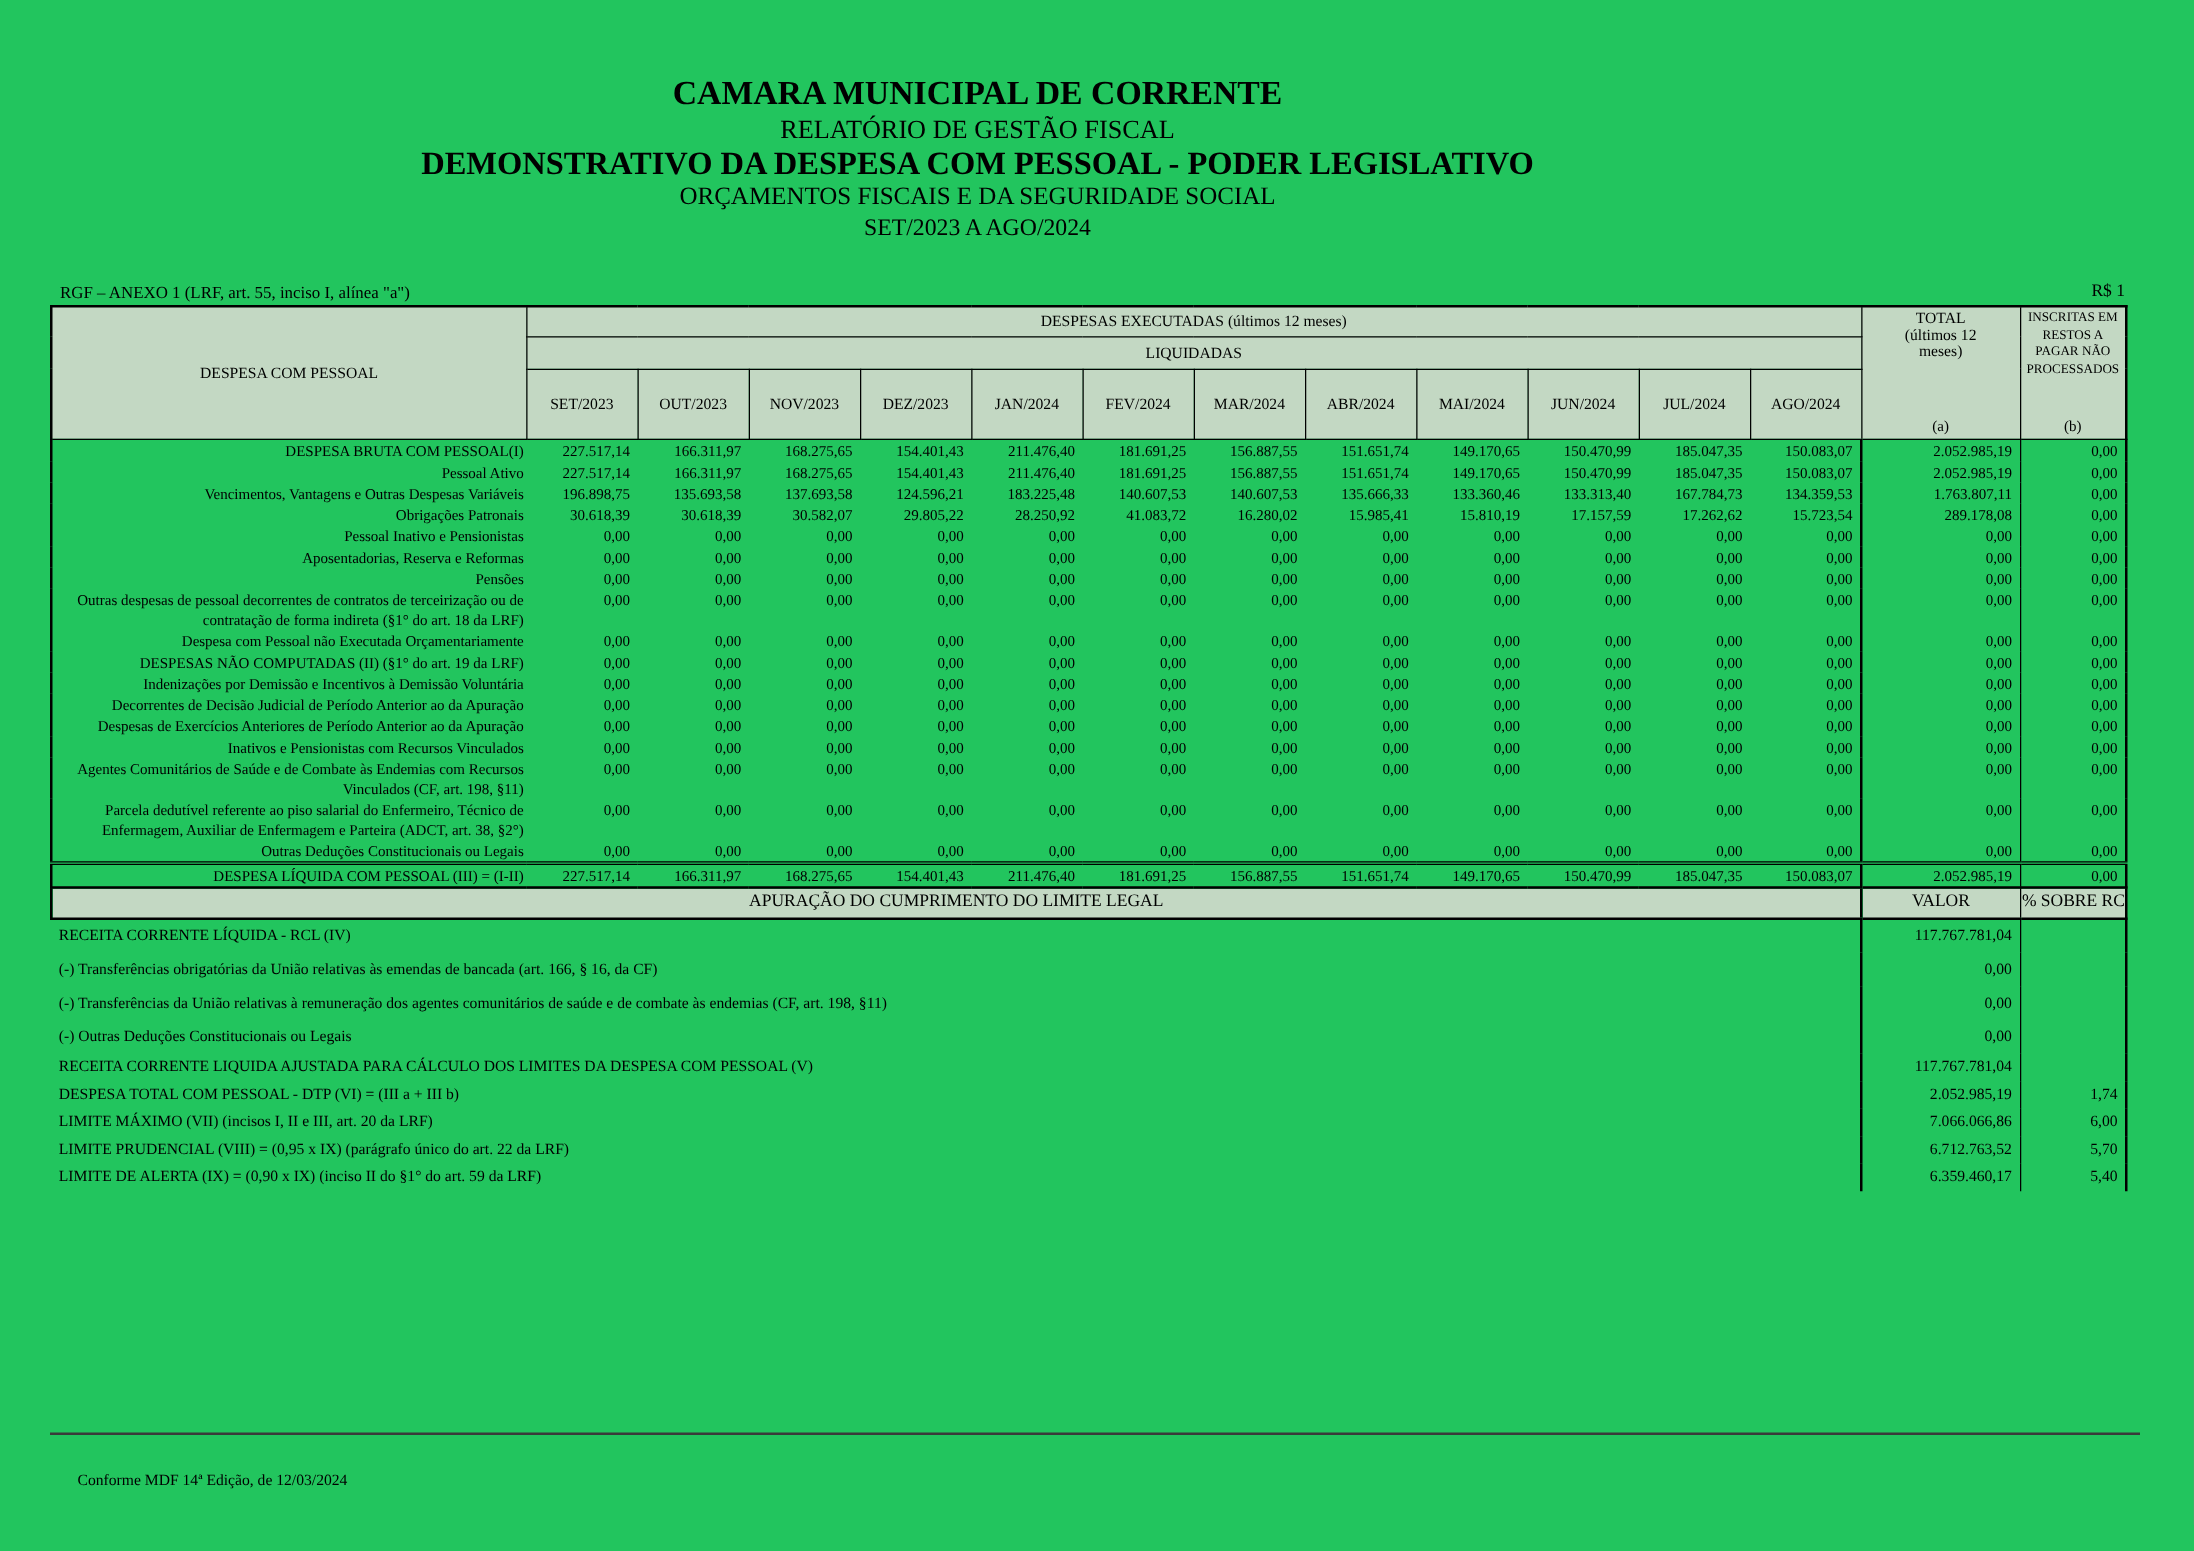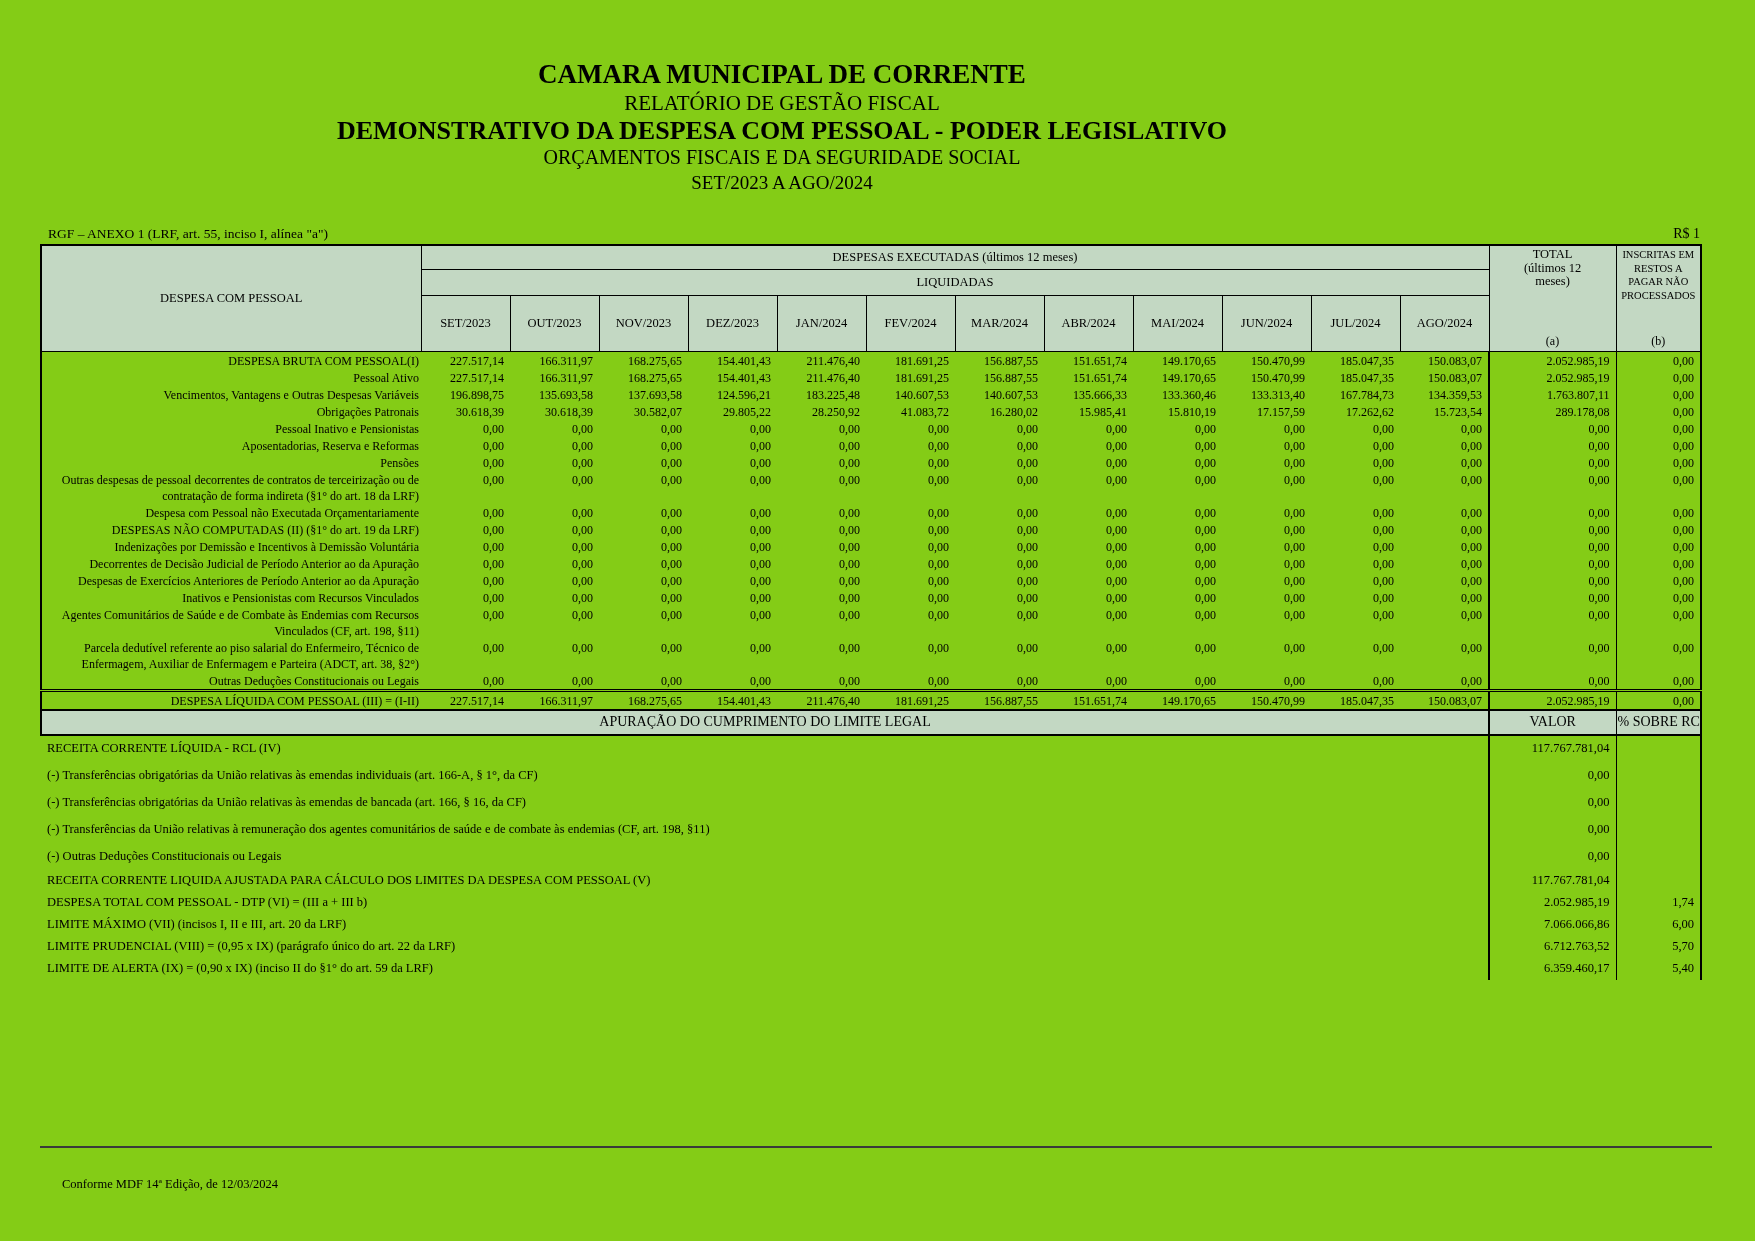--- a/index.html
+++ b/index.html
@@ -1,21 +1,21 @@
 <!DOCTYPE html>
 <html style="--green: #c3d8c3;"><head>
 <meta charset="utf-8">
 <style>
   :root { --green: #c3d8c3; }
   * { margin: 0; padding: 0; box-sizing: border-box; }
   body { background: #888; }
   .page {
     position: relative;
     width: 1755px; height: 1241px;
-    background: #84cc16;
+    background: #22c55e;
     font-family: "Liberation Serif", "DejaVu Serif", serif;
     color: #000;
     overflow: hidden;
   }
   
   .titles { padding-top: 58px; margin-left: 40px; width: 1484px; text-align: center; }
   .t-main   { font-size: 27px; font-weight: bold; line-height: 32px; }
   .t-sub1   { font-size: 21px; line-height: 27px; }
   .t-sub2   { font-size: 26px; font-weight: bold; line-height: 27px; }
   .t-sub3   { font-size: 20px; line-height: 26px; }
@@ -483,25 +483,20 @@
         <th class="band-pct">% SOBRE RCL</th>
       </tr>
     </thead>
     <tbody id="apuracao-body">
         <tr class="tall">
           <td class="a-lbl">RECEITA CORRENTE LÍQUIDA - RCL (IV)</td>
           <td class="num a-val">117.767.781,04</td>
           <td class="num a-pct"></td>
         </tr>
         <tr class="tall">
-          <td class="a-lbl">(-) Transferências obrigatórias da União relativas às emendas individuais (art. 166-A, § 1°, da CF)</td>
-          <td class="num a-val">0,00</td>
-          <td class="num a-pct"></td>
-        </tr>
-        <tr class="tall">
           <td class="a-lbl">(-) Transferências obrigatórias da União relativas às emendas de bancada (art. 166, § 16, da CF)</td>
           <td class="num a-val">0,00</td>
           <td class="num a-pct"></td>
         </tr>
         <tr class="tall">
           <td class="a-lbl">(-) Transferências da União relativas à remuneração dos agentes comunitários de saúde e de combate às endemias (CF, art. 198, §11)</td>
           <td class="num a-val">0,00</td>
           <td class="num a-pct"></td>
         </tr>
         <tr class="tall">

